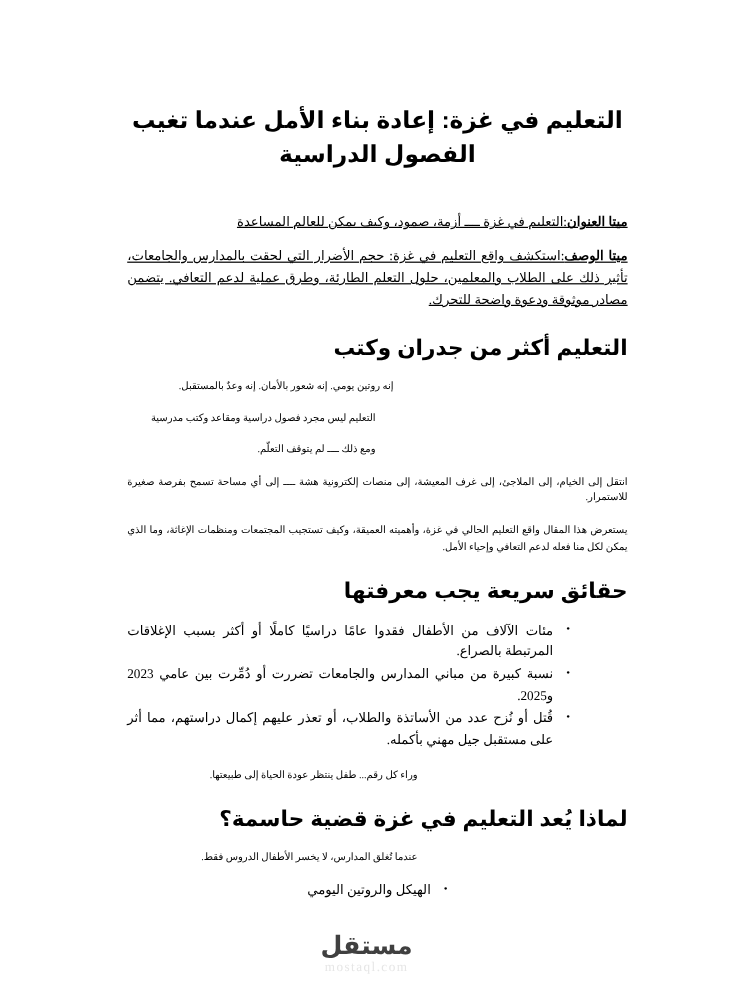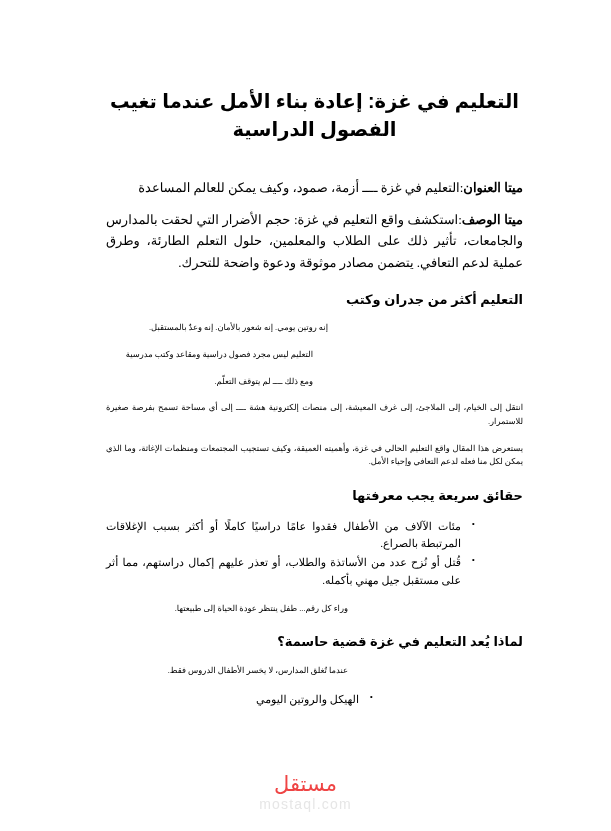--- a/index.html
+++ b/index.html
@@ -41,38 +41,39 @@
     text-align: center;
     margin: 0 0 34px 0;
     letter-spacing: 0px;
   }
 
   
   .meta-block {
     margin: 0 0 14px 0;
   }
   .meta-line {
-    font-size: 13px;
+    font-size: 11px;
     line-height: 1.62;
     margin: 0 0 11px 0;
     text-align: justify;
     text-align-last: right;
+    text-decoration: underline;
   }
   .meta-line.centered {
     text-align: center;
   }
   .meta-label {
     font-weight: bold;
   }
 
   
   h2.section-heading {
     font-family: "Liberation Sans", "DejaVu Sans", sans-serif;
     font-weight: bold;
-    font-size: 13px;
+    font-size: 18px;
     line-height: 1.3;
     margin: 19px 0 13px 0;
     text-align: right;
   }
 
   
   p.body-text {
     font-size: 8.4px;
     line-height: 1.62;
     margin: 0 0 13px 0;
@@ -114,29 +115,29 @@
     right: 0;
     bottom: 18px;
     text-align: center;
     pointer-events: none;
     user-select: none;
   }
   .watermark .wm-ar {
     display: block;
     font-family: "DejaVu Sans", "Liberation Sans", sans-serif;
     font-size: 21px;
-    font-weight: normal;
-    color: #ef4444;
+    font-weight: bold;
+    color: #404040;
     line-height: 1.05;
     letter-spacing: 0.5px;
   }
   .watermark .wm-en {
     display: block;
-    font-family: Liberation Sans, sans-serif;
-    font-size: 14px;
+    font-family: Liberation Serif, serif;
+    font-size: 11px;
     color: #e6e6e6;
     letter-spacing: 1.2px;
     line-height: 1.3;
   }
 </style>
 </head>
 <body>
 
 <div class="page">
 
@@ -158,20 +159,21 @@
     <p class="body-text indent-4">إنه روتين يومي. إنه شعور بالأمان. إنه وعدٌ بالمستقبل.</p>
     <p class="body-text indent-5">التعليم ليس مجرد فصول دراسية ومقاعد وكتب مدرسية</p>
     <p class="body-text indent-5">ومع ذلك ــــ لم يتوقف التعلّم.</p>
     <p class="body-text">انتقل إلى الخيام، إلى الملاجئ، إلى غرف المعيشة، إلى منصات إلكترونية هشة ــــ إلى أي مساحة تسمح بفرصة صغيرة للاستمرار.</p>
     <p class="body-text">يستعرض هذا المقال واقع التعليم الحالي في غزة، وأهميته العميقة، وكيف تستجيب المجتمعات ومنظمات الإغاثة، وما الذي يمكن لكل منا فعله لدعم التعافي وإحياء الأمل.</p>
 
     <h2 class="section-heading">حقائق سريعة يجب معرفتها</h2>
 
     <ul class="bullets">
       <li>مئات الآلاف من الأطفال فقدوا عامًا دراسيًا كاملًا أو أكثر بسبب الإغلاقات المرتبطة بالصراع.</li>
+      <li>نسبة كبيرة من مباني المدارس والجامعات تضررت أو دُمِّرت بين عامي 2023 و2025.</li>
       <li>قُتل أو نُزح عدد من الأساتذة والطلاب، أو تعذر عليهم إكمال دراستهم، مما أثر على مستقبل جيل مهني بأكمله.</li>
     </ul>
 
     <p class="body-text indent-3">وراء كل رقم... طفل ينتظر عودة الحياة إلى طبيعتها.</p>
 
     <h2 class="section-heading">لماذا يُعد التعليم في غزة قضية حاسمة؟</h2>
 
     <p class="body-text indent-3">عندما تُغلق المدارس، لا يخسر الأطفال الدروس فقط.</p>
 
     <ul class="bullets" style="padding-right:150px;">

